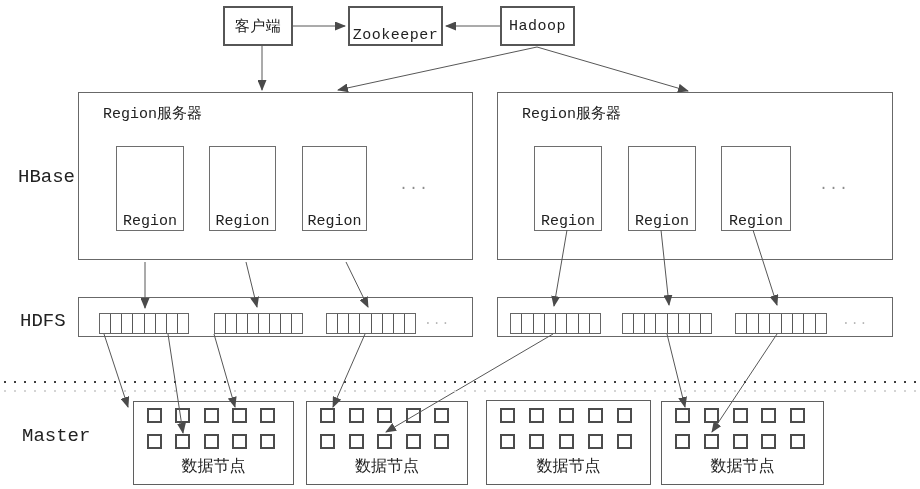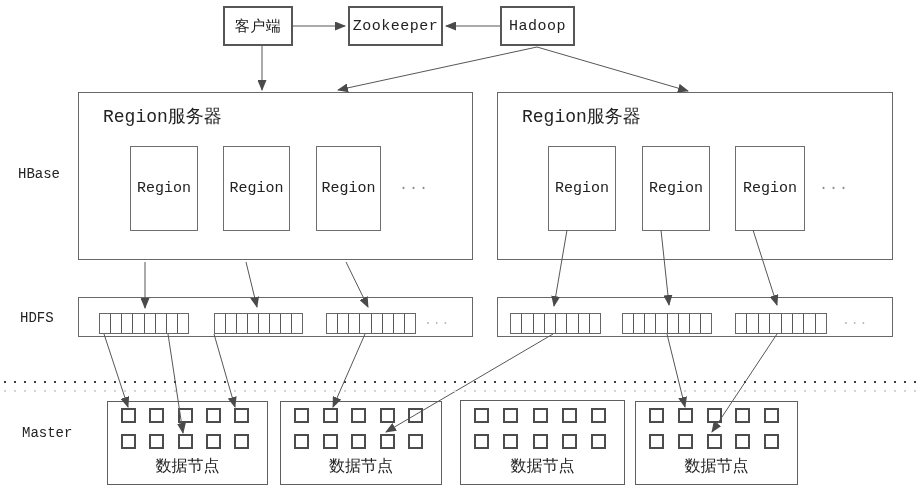--- a/index.html
+++ b/index.html
@@ -9,34 +9,34 @@
   }
   .abs{position:absolute;box-sizing:border-box;}
   
   .tbox{
     border:2px solid #565656;background:#ffffff;
     display:flex;align-items:center;justify-content:center;
     font-size:15px;letter-spacing:0.5px;
   }
   
   .frame{border:1px solid #686868;background:#ffffff;}
-  .server-title{position:absolute;left:24px;top:11px;font-size:18px;}
+  .server-title{position:absolute;left:24px;top:11px;font-size:15px;}
   .region-box{
     border:1px solid #6e6e6e;background:#ffffff;
-    display:flex;align-items:center;justify-content:center;font-size:15px;margin-left:14px;
+    display:flex;align-items:flex-end;justify-content:center;font-size:15px;
   }
   .ellipsis{font-size:15px;color:#8d8d8d;letter-spacing:1px;}
   .ellipsis.light{color:#b7b7b7;font-size:13px;}
-  .layer-label{font-size:14px;color:#222222;}
+  .layer-label{font-size:19px;color:#222222;}
   
   .blockstrip{display:flex;border:1px solid #666666;background:#ffffff;}
   .blockstrip .cell{flex:1 1 auto;border-right:1px solid #585858;}
   .blockstrip .cell:last-child{border-right:none;}
   
-  .datanode{border:1px solid #5f5f5f;background:#ffffff;}
+  .datanode{border:1px solid #5f5f5f;background:#ffffff;margin-left:26px;}
   .sq-row{position:absolute;left:13px;right:18px;display:flex;justify-content:space-between;}
   .sq{width:15px;height:15px;box-sizing:border-box;border:2px solid #4c4c4c;background:#ffffff;}
   .dn-label{position:absolute;left:0;right:0;bottom:7px;text-align:center;font-size:16px;}
   #connectors{position:absolute;left:0;top:0;z-index:5;pointer-events:none;}
 </style>
 </head>
 <body>
 
 <div class="stage">
 
@@ -64,21 +64,21 @@
       <line x1="553" y1="334" x2="386" y2="432" stroke="#575757" stroke-width="1" marker-end="url(#arrow)"></line>
       <line x1="667" y1="334" x2="685" y2="407" stroke="#575757" stroke-width="1" marker-end="url(#arrow)"></line>
       <line x1="777" y1="334" x2="712" y2="432" stroke="#575757" stroke-width="1" marker-end="url(#arrow)"></line>
       <line x1="4" y1="382" x2="918" y2="382" stroke="#3d3d3d" stroke-width="2" stroke-dasharray="2 8"></line>
       <line x1="4" y1="391" x2="918" y2="391" stroke="#d4d4d4" stroke-width="2" stroke-dasharray="2 8"></line>
     </svg>
 
   <div class="abs tbox" style="left:223px;top:6px;width:70px;height:40px;">
     <span>客户端</span>
   </div>
-  <div class="abs tbox" style="left:348px;top:6px;width:95px;height:40px;">
+  <div class="abs tbox" style="left:348px;top:6px;width:95px;height:40px;align-items:flex-end;">
     <span>Zookeeper</span>
   </div>
   <div class="abs tbox" style="left:500px;top:6px;width:75px;height:40px;">
     <span>Hadoop</span>
   </div>
 
   <div class="abs layer-label" style="left:18px;top:166px;">HBase</div>
   <div class="abs layer-label" style="left:20px;top:310px;">HDFS</div>
   <div class="abs layer-label" style="left:22px;top:425px;">Master</div>
 

